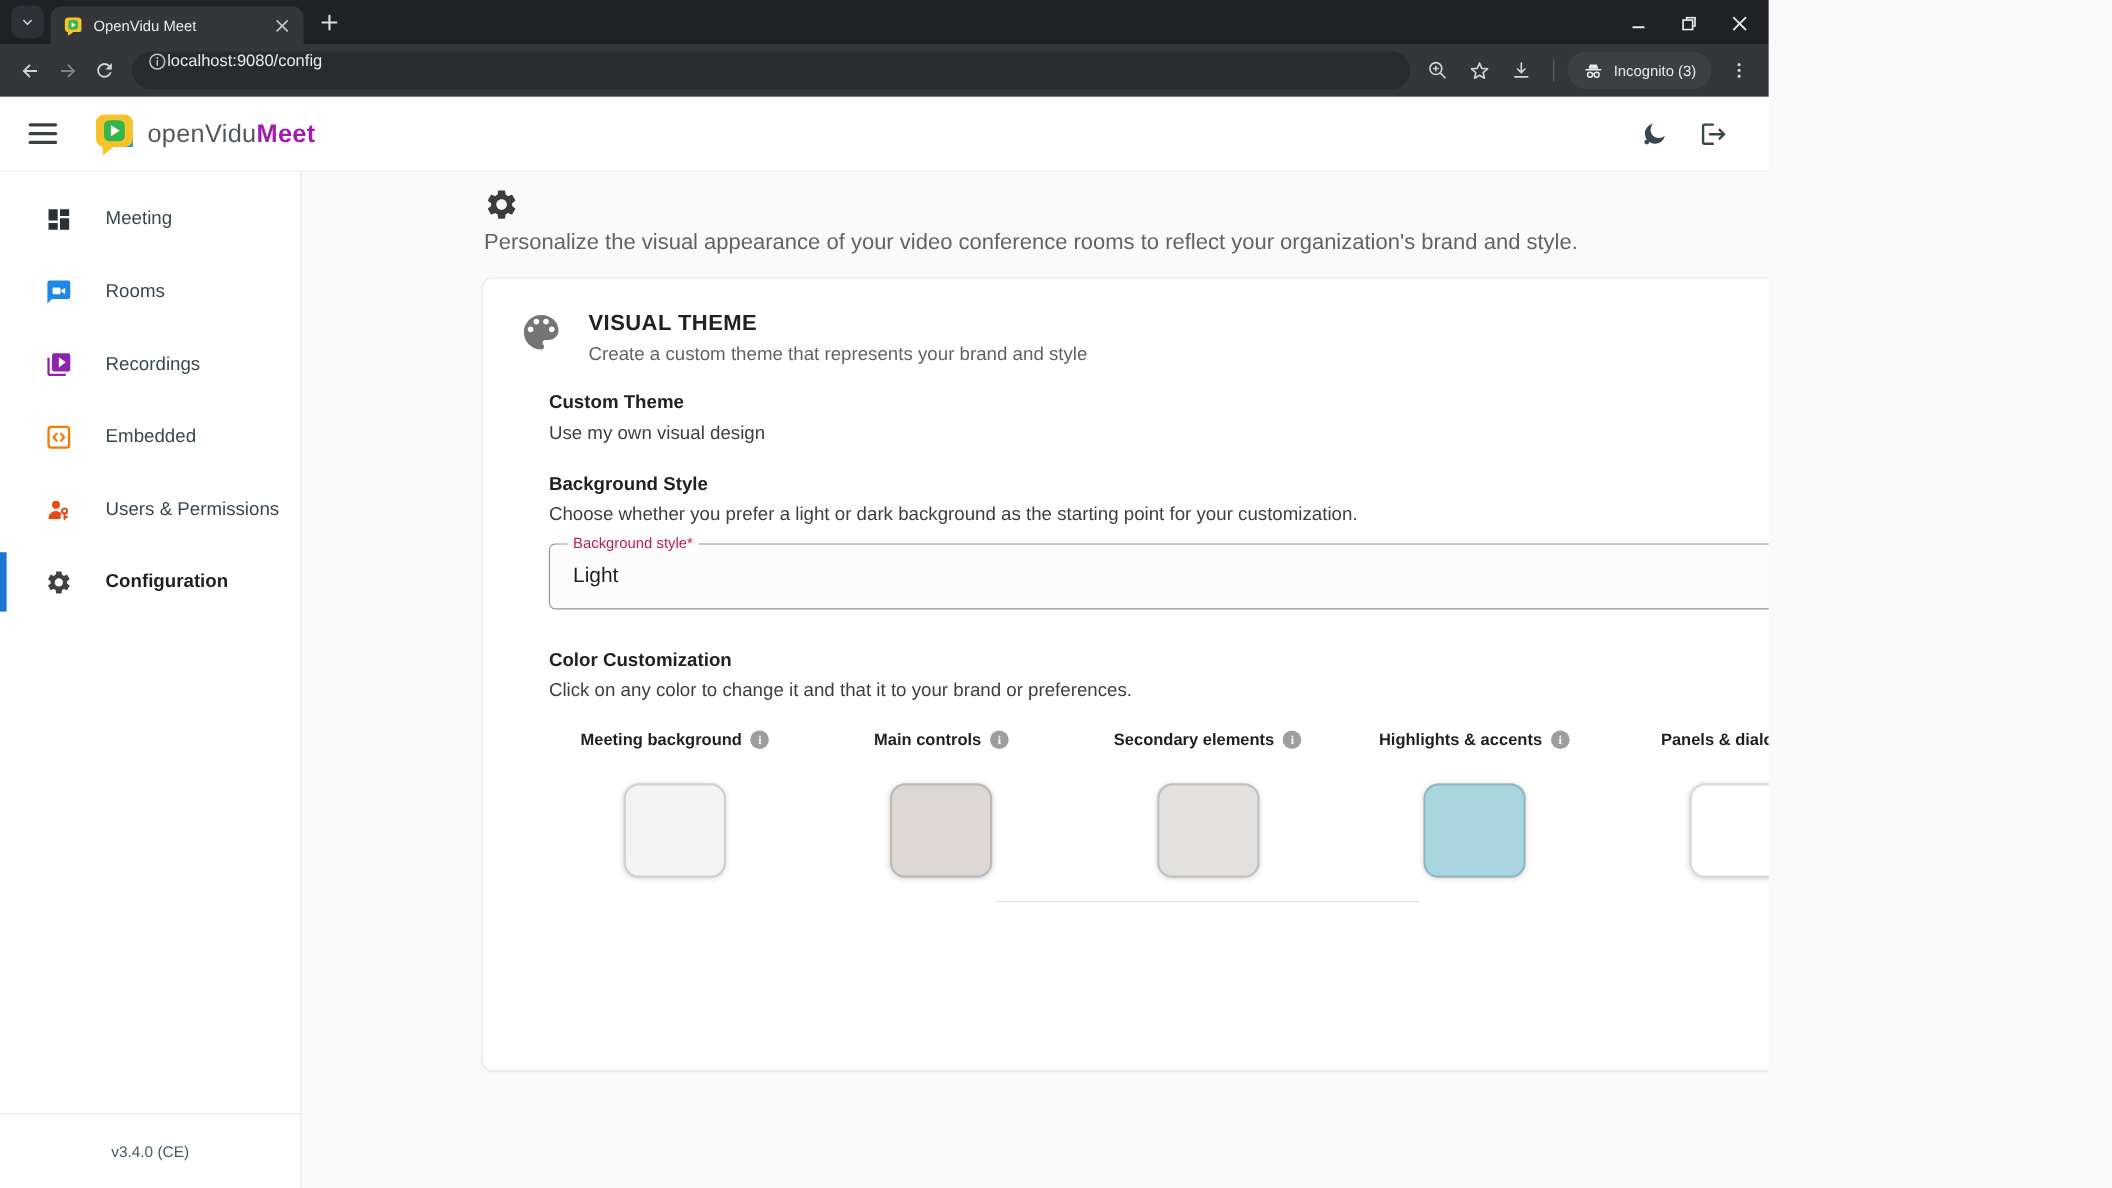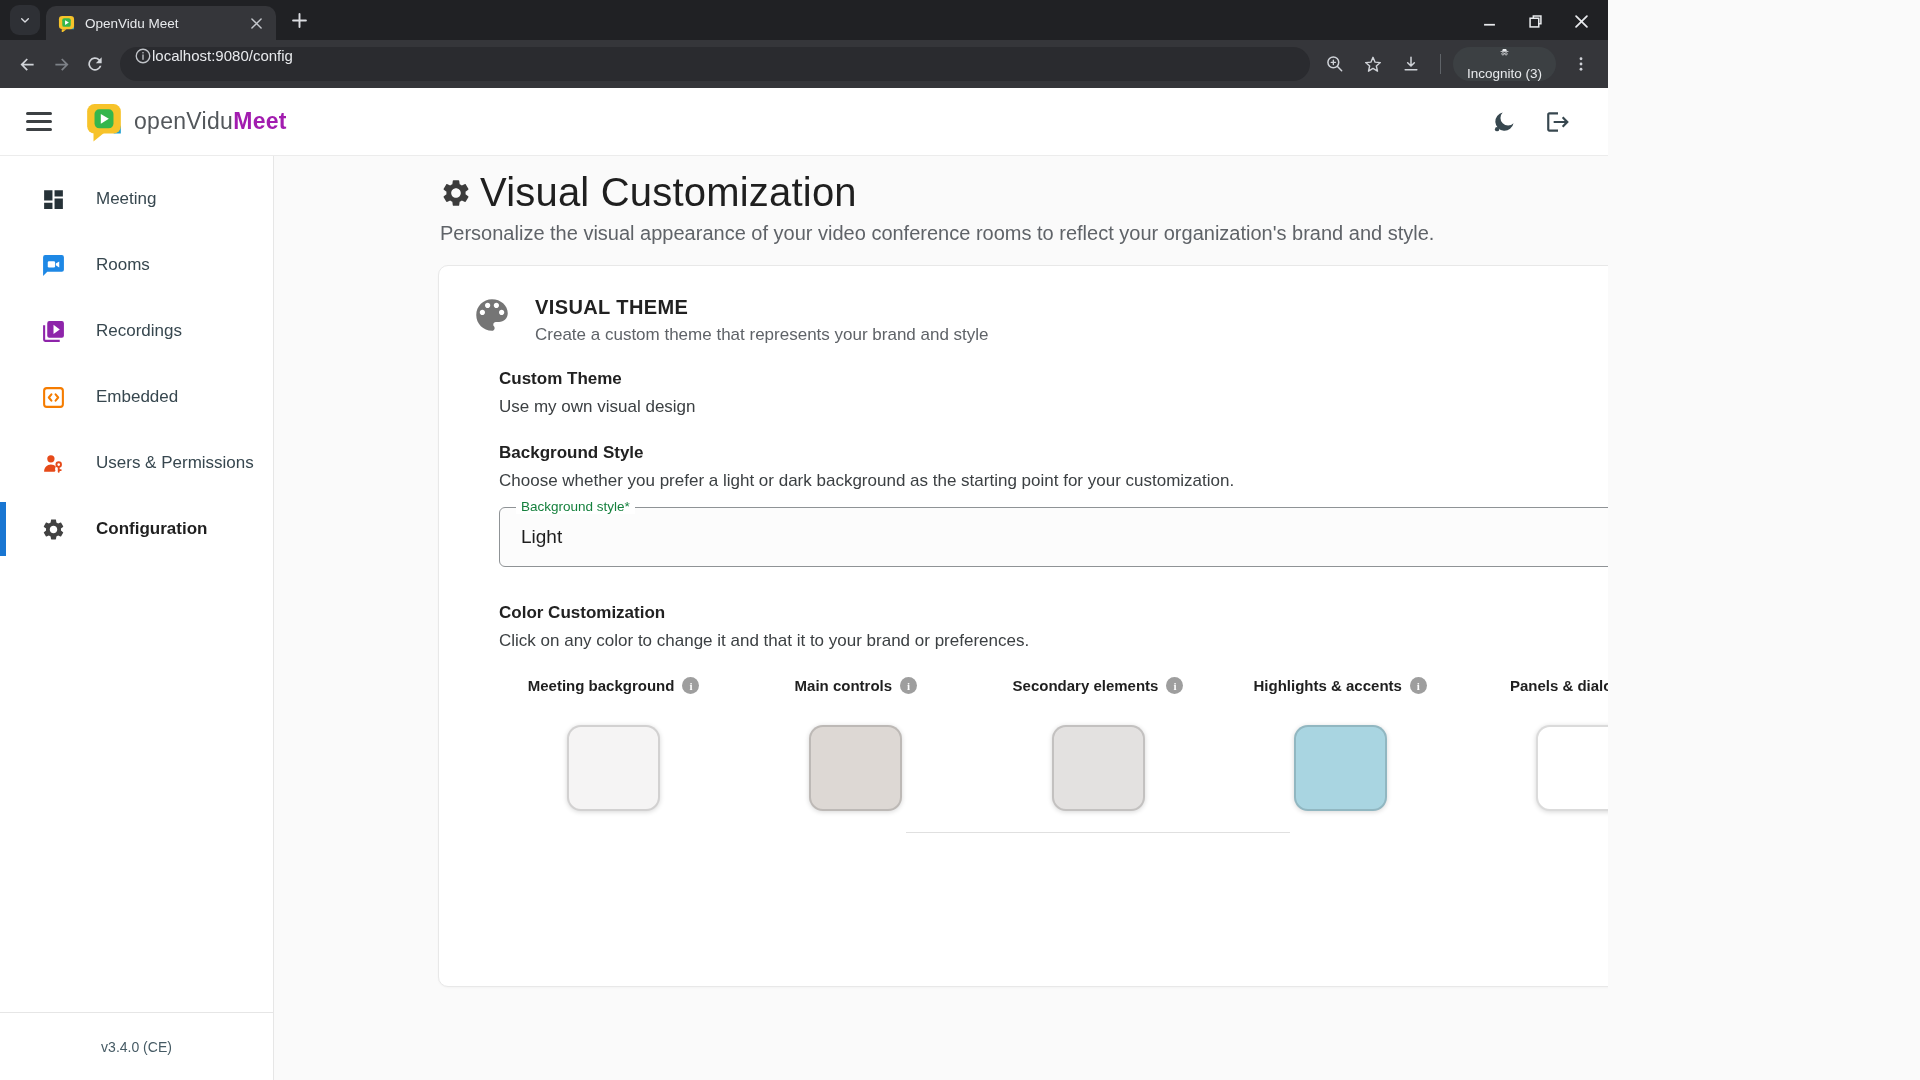--- a/index.html
+++ b/index.html
@@ -21,21 +21,21 @@
   .win-btn { width:22px; height:22px; display:flex; align-items:center; justify-content:center; cursor:pointer; }
 
   .toolbar { height:48px; background:#35363a; display:flex; align-items:center; padding:0 10px; }
   .nav-btn { width:34px; height:34px; border-radius:50%; display:flex; align-items:center; justify-content:center; cursor:pointer; }
   .omnibox { flex:1; height:34px; background:#2a2b2f; border-radius:17px; margin:0 8px;
              display:flex; align-items:flex-start; padding:0 14px; gap:0; }
   .url-text { font-size:15px; color:#e8eaed; }
   .toolbar-right { display:flex; align-items:center; gap:4px; }
   .tb-sep { width:1px; height:20px; background:#5f6368; margin:0 8px; }
   .incog-chip { height:34px; border-radius:17px; background:#3c4043; display:flex; align-items:center;
-                gap:9px; padding:0 14px; margin-right:4px;flex-direction:column; }
+                gap:9px; padding:0 14px; margin-right:4px; }
   .incog-label { font-size:13.5px; color:#e8eaed; }
 
   
   .app-header { height:68px; background:#ffffff; border-bottom:1px solid #ececec;
                 display:flex; align-items:center; padding:0 30px 0 26px; }
   .hamburger { width:30px; height:30px; display:flex; flex-direction:column; justify-content:center; gap:5px; cursor:pointer; }
   .hamburger span { display:block; width:26px; height:3px; background:#3c4043; border-radius:2px; }
   .logo { display:flex; align-items:center; gap:10px; margin-left:28px; cursor:pointer; }
   .logo-text { font-size:23px; letter-spacing:.3px; }
   .logo-text .t1 { color:#53575b; font-weight:500; }
@@ -76,21 +76,21 @@
 
   .toggle { width:62px; height:37px; border-radius:19px; background:#4caf50; position:relative; cursor:pointer;
             box-shadow:inset 0 0 0 1px rgba(0,0,0,.05); }
   .toggle-thumb { position:absolute; right:3px; top:3px; width:31px; height:31px; border-radius:50%; background:#ffffff;
                   display:flex; align-items:center; justify-content:center; box-shadow:0 1px 3px rgba(0,0,0,.35); }
 
   .bg-style { margin:26px 62px 0 60px; }
   .select-field { position:relative; margin-top:16px; height:60px; border:1px solid #8f9396; border-radius:6px;
                   background:#fcfcfc; cursor:pointer; }
   .select-label { position:absolute; top:-9px; left:16px; background:#ffffff; padding:0 5px;
-                  font-size:13.5px; color:#15803d; }
+                  font-size:13.5px; color:#be185d; }
   .select-value { line-height:58px; padding-left:21px; font-size:19px; color:#1f1f1f; }
   .select-caret { position:absolute; right:22px; top:27px; width:0; height:0;
                   border-left:6px solid transparent; border-right:6px solid transparent; border-top:7px solid #5f6368; }
 
   .color-custom { margin:36px 60px 0 60px; }
   .swatch-row { margin:26px auto 0; width:1170px; display:flex; gap:41px; }
   .swatch-col { width:210px; display:flex; flex-direction:column; align-items:center; }
   .swatch-label { display:flex; align-items:center; gap:8px; font-size:15px; font-weight:700; color:#1f1f1f; white-space:nowrap; }
   .info-icon { width:17px; height:17px; border-radius:50%; background:#9e9e9e; color:#ffffff;
                font-size:11px; font-weight:700; display:flex; align-items:center; justify-content:center;
@@ -313,21 +313,20 @@
       </div>
       <div class="sidebar-footer">v3.4.0 (CE)</div>
     </nav>
 
     <main class="content">
       <div class="page-head">
         <div class="page-title-row">
           <svg width="32" height="32" viewBox="0 0 24 24">
               <path d="M19.14 12.94c.04-.3.06-.61.06-.94s-.02-.64-.07-.94l2.03-1.58c.18-.14.23-.41.12-.61l-1.92-3.32c-.12-.22-.37-.29-.59-.22l-2.39.96c-.5-.38-1.03-.7-1.62-.94l-.36-2.54c-.04-.24-.24-.41-.48-.41h-3.84c-.24 0-.43.17-.47.41l-.36 2.54c-.59.24-1.13.57-1.62.94l-2.39-.96c-.22-.08-.47 0-.59.22L2.74 8.87c-.12.21-.08.47.12.61l2.03 1.58c-.05.3-.09.63-.09.94s.02.64.07.94l-2.03 1.58c-.18.14-.23.41-.12.61l1.92 3.32c.12.22.37.29.59.22l2.39-.96c.5.38 1.03.7 1.62.94l.36 2.54c.05.24.24.41.48.41h3.84c.24 0 .44-.17.47-.41l.36-2.54c.59-.24 1.13-.56 1.62-.94l2.39.96c.22.08.47 0 .59-.22l1.92-3.32c.12-.22.07-.47-.12-.61l-2.01-1.58zM12 15.6c-1.98 0-3.6-1.62-3.6-3.6s1.62-3.6 3.6-3.6 3.6 1.62 3.6 3.6-1.62 3.6-3.6 3.6z" fill="#3c3c3c"></path>
             </svg>
-          <h1 class="page-title">Visual Customization</h1>
         </div>
         <p class="page-subtitle">Personalize the visual appearance of your video conference rooms to reflect your organization's brand and style.</p>
       </div>
 
       <section class="card">
         <div class="section-head">
           <svg width="42" height="42" viewBox="0 0 24 24">
               <path d="M12 3c-4.97 0-9 4.03-9 9s4.03 9 9 9c.83 0 1.5-.67 1.5-1.5 0-.39-.15-.74-.39-1.01-.23-.26-.38-.61-.38-.99 0-.83.67-1.5 1.5-1.5H16c2.76 0 5-2.24 5-5 0-4.42-4.03-8-9-8zm-5.5 9c-.83 0-1.5-.67-1.5-1.5S5.67 9 6.5 9 8 9.67 8 10.5 7.33 12 6.5 12zm3-4C8.67 8 8 7.33 8 6.5S8.67 5 9.5 5s1.5.67 1.5 1.5S10.33 8 9.5 8zm5 0c-.83 0-1.5-.67-1.5-1.5S13.67 5 14.5 5s1.5.67 1.5 1.5S15.33 8 14.5 8zm3 4c-.83 0-1.5-.67-1.5-1.5s.67-1.5 1.5-1.5 1.5.67 1.5 1.5-.67 1.5-1.5 1.5z" fill="#757575"></path>
             </svg>
           <div class="sec-texts">

